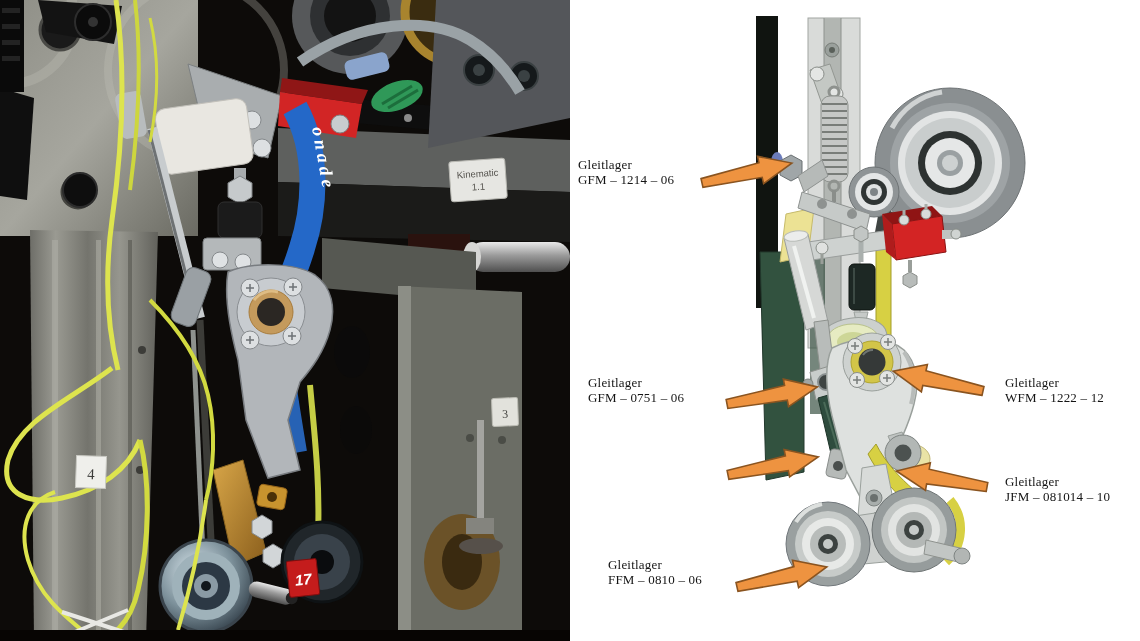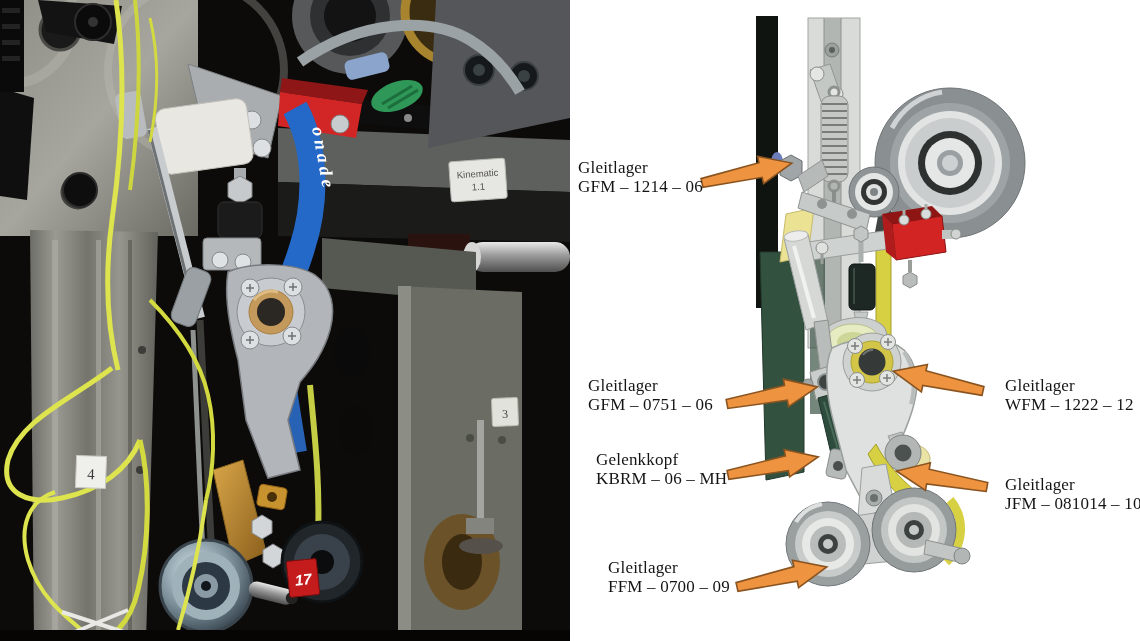--- a/index.html
+++ b/index.html
@@ -1,21 +1,21 @@
 <!DOCTYPE html>
 <html><head>
 <meta charset="utf-8">
 <style>
   html,body{margin:0;padding:0;background:#ffffff;}
   #figure{position:relative;width:1140px;height:641px;overflow:hidden;background:#ffffff;
           font-family:"Liberation Serif",serif;}
   #photo-panel{position:absolute;left:0;top:0;width:570px;height:641px;background:#0d0b09;}
   #diagram-panel{position:absolute;left:570px;top:0;width:570px;height:641px;background:#ffffff;}
   #photo-panel svg,#diagram-panel svg{display:block;width:100%;height:100%;}
-  .part-label{position:absolute;color:#141414;font-size:17px;line-height:1.12;
+  .part-label{position:absolute;color:#141414;font-size:13px;line-height:1.12;
               letter-spacing:0.2px;white-space:nowrap;}
   .part-label span{display:block;}
 </style>
 </head>
 <body>
 
 <div id="figure">
 
   <div id="photo-panel">
     <svg viewBox="0 0 570 641">
@@ -421,27 +421,23 @@
     </svg>
 
     <div class="part-label" style="left:8px;top:158px;">
       <span>Gleitlager</span>
       <span>GFM – 1214 – 06</span>
     </div>
     <div class="part-label" style="left:18px;top:376px;">
       <span>Gleitlager</span>
       <span>GFM – 0751 – 06</span>
     </div>
-    <div class="part-label" style="left:26px;top:450px;">
-      <span>Gelenkkopf</span>
-      <span>KBRM – 06 – MH</span>
-    </div>
     <div class="part-label" style="left:38px;top:558px;">
       <span>Gleitlager</span>
-      <span>FFM – 0700 – 09</span>
+      <span>FFM – 0810 – 06</span>
     </div>
     <div class="part-label" style="left:435px;top:376px;">
       <span>Gleitlager</span>
       <span>WFM – 1222 – 12</span>
     </div>
     <div class="part-label" style="left:435px;top:475px;">
       <span>Gleitlager</span>
       <span>JFM – 081014 – 10</span>
     </div>
   </div>

